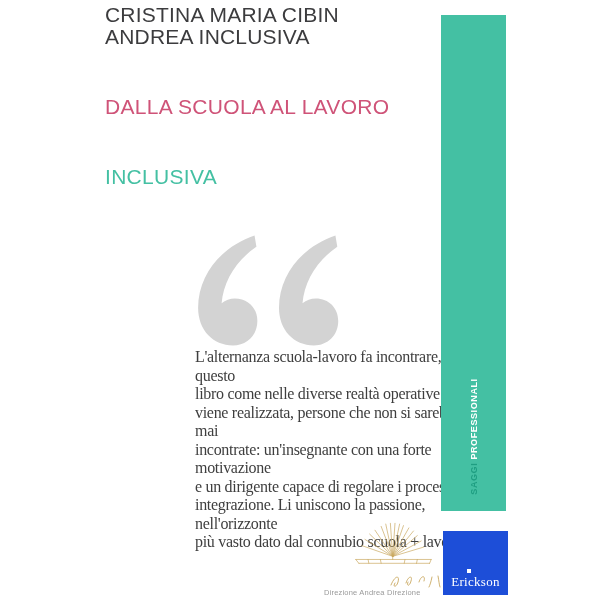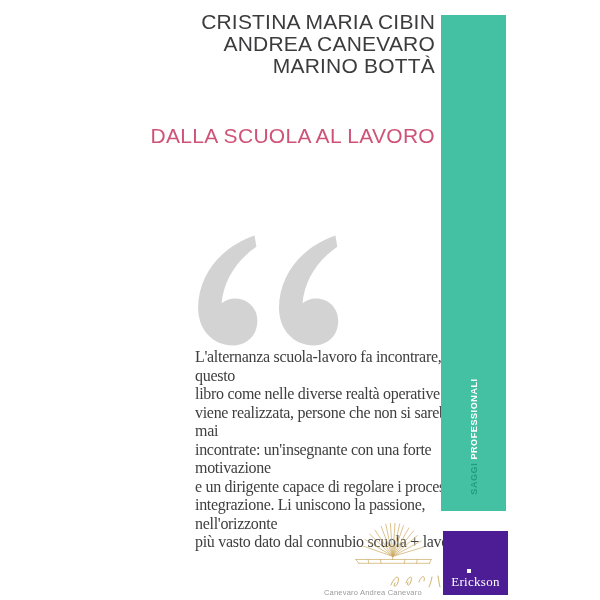--- a/index.html
+++ b/index.html
@@ -5,21 +5,21 @@
   html,body{margin:0;padding:0;}
   body{
     width:600px;height:600px;position:relative;overflow:hidden;
     background:#ffffff;
     font-family:"Liberation Sans",sans-serif;
   }
   .cover{position:absolute;inset:0;}
 
   
   .head-block{
-    position:absolute;left:105px;top:11px;width:330px;text-align:right;
+    position:absolute;left:105px;top:4px;width:330px;
   }
   .author-line{
     font-size:21px;line-height:22px;color:#3c3c3e;
     font-weight:400;letter-spacing:0.2px;white-space:nowrap;
   }
   .title-line{
     font-size:21px;line-height:22px;font-weight:400;
     letter-spacing:0.3px;white-space:nowrap;margin-top:48px;
   }
   .title-pink{color:#cf5378;}
@@ -62,41 +62,41 @@
     margin-top:44px;
   }
   .direction-label{
     position:absolute;left:324px;top:588px;width:140px;
     font-size:7.5px;color:#9a9a9a;letter-spacing:0.2px;white-space:nowrap;
   }
 
   
   .erickson-box{
     position:absolute;left:443px;top:531px;width:65px;height:64px;
-    background:#4c1d95;
+    background:#1d4ed8;
   }
   .erickson-text{
     position:absolute;left:0;right:0;bottom:5px;text-align:center;
     font-family:"Liberation Serif",serif;
     font-size:13px;color:#ffffff;letter-spacing:0.3px;
   }
   .erickson-dot{
     position:absolute;left:24px;top:38px;width:4px;height:4px;background:#ffffff;
   }
 </style>
 </head>
 <body>
 
 <div class="cover">
 
   <div class="head-block">
     <div class="author-line">CRISTINA MARIA CIBIN</div>
-    <div class="author-line">ANDREA CANEVARO</div>
-    <div class="author-line">MARINO BOTTÀ</div>
+    <div class="author-line">ANDREA INCLUSIVA</div>
     <div class="title-line title-pink">DALLA SCUOLA AL LAVORO</div>
+    <div class="title-line title-teal">INCLUSIVA</div>
   </div>
 
   <div class="big-quote">
     <svg viewBox="0 0 168 126" width="158" height="122" aria-hidden="true">
       <path d="M75 5 C42 16 15 45 15 82 C15 106 31 122 52 122 C67 122 78 111 78 96 C78 82 68 72 54 72 C49 72 44 74 40 77 C42 54 55 32 77 17 Z" fill="#d3d3d3"></path>
       <path d="M75 5 C42 16 15 45 15 82 C15 106 31 122 52 122 C67 122 78 111 78 96 C78 82 68 72 54 72 C49 72 44 74 40 77 C42 54 55 32 77 17 Z" fill="#d3d3d3" transform="translate(86,0)"></path>
     </svg>
   </div>
 
   <div class="quote-text">L'alternanza scuola-lavoro fa incontrare, in questo<br>libro come nelle diverse realtà operative in cui<br>viene realizzata, persone che non si sarebbero mai<br>incontrate: un'insegnante con una forte motivazione<br>e un dirigente capace di regolare i processi di<br>integrazione. Li uniscono la passione, nell'orizzonte<br>più vasto dato dal connubio scuola + lavoro”</div>
@@ -116,20 +116,20 @@
     </svg>
   </div>
 
   <div class="flourish">
     <svg viewBox="0 0 58 18" width="58" height="18" aria-hidden="true">
       <path d="M3 12 C7 2 12 2 10 9 C9 14 4 15 7 10 M18 10 C20 3 25 2 23 8 C22 13 18 14 20 9 M31 9 C33 2 38 2 36 8 M44 4 C43 9 42 12 41 14 M50 3 C51 8 51 11 52 14" stroke="#c9a860" stroke-width="0.9" fill="none" stroke-linecap="round"></path>
     </svg>
   </div>
 
   <div class="collection-label">TRANSIZIONI</div>
-  <div class="direction-label">Canevaro Andrea Canevaro</div>
+  <div class="direction-label">Direzione Andrea Direzione</div>
 
   <div class="erickson-box">
     <span class="erickson-dot"></span>
     <span class="erickson-text">Erickson</span>
   </div>
 
 </div>
 
 </body></html>

